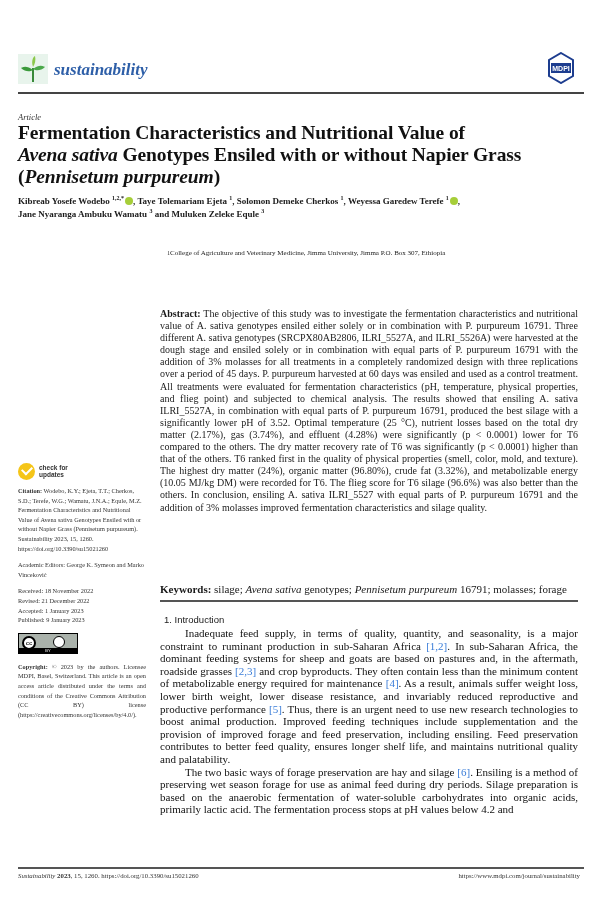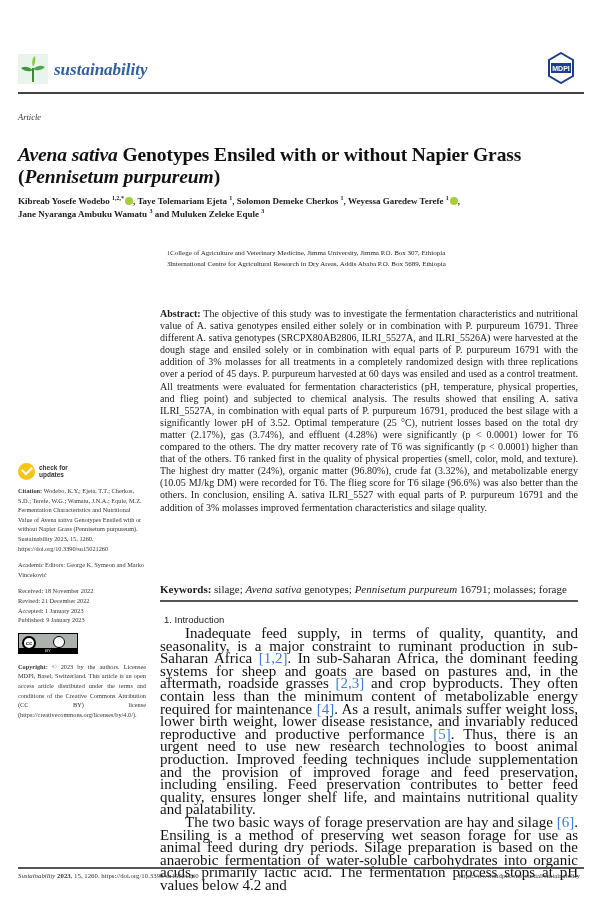--- a/index.html
+++ b/index.html
@@ -40,21 +40,21 @@
   .citation b, .sb-block b { font-weight: bold; }
   .sb-block { margin-top: 7px; }
   .dates { margin-top: 7px; }
   .cc-badge { margin-top: 8px; width: 60px; height: 21px; background: #aab2ab; border: 1px solid #000; position: relative; }
   .cc-badge .cc { position: absolute; left: 3px; top: 2px; width: 14px; height: 14px; border-radius: 50%; background: #fff; border: 2px solid #000; font-family: "Liberation Sans", sans-serif; font-size: 6px; font-weight: bold; text-align: center; line-height: 10px; }
   .cc-badge .by { position: absolute; left: 34px; top: 2px; width: 12px; height: 12px; border-radius: 50%; background: #fff; border: 1.5px solid #000; }
   .cc-badge .by-bar { position: absolute; left: 0; bottom: 0; width: 100%; height: 5px; background: #000; color: #fff; font-size: 4px; text-align: center; line-height: 5px; font-family: "Liberation Sans", sans-serif; }
   .copyright { margin-top: 8px; text-align: justify; }
 
   .section-title { position: absolute; left: 164px; top: 614px; font-size: 9.5px; font-weight: normal; font-family: "Liberation Sans", sans-serif; }
-  .body-text { position: absolute; left: 160px; top: 627px; width: 418px; font-size: 15px; line-height: 12.6px; text-align: justify; color: #111; }
+  .body-text { position: absolute; left: 160px; top: 627px; width: 418px; font-size: 11px; line-height: 12.6px; text-align: justify; color: #111; }
   .body-text p { text-indent: 25px; }
   .ref { color: #3b7dd8; }
 
   .footer-rule { position: absolute; left: 18px; top: 867px; width: 566px; height: 1.5px; background: #555; }
   .footer-left { position: absolute; left: 18px; top: 872px; font-size: 6.8px; color: #333; }
   .footer-left i { font-style: italic; }
   .footer-left b { font-weight: bold; }
   .footer-right { position: absolute; right: 20px; top: 872px; font-size: 6.8px; color: #333; }
 </style>
 </head>
@@ -75,42 +75,38 @@
       <path d="M13 1 L25 8 L25 24 L13 31 L1 24 L1 8 Z" fill="none" stroke="#1d3d8f" stroke-width="2"></path>
       <rect x="3" y="11" width="20" height="10" fill="#1d3d8f"></rect>
       <text x="13" y="19" font-size="7" fill="#fff" text-anchor="middle" font-family="Liberation Sans, sans-serif" font-weight="bold">MDPI</text>
     </svg>
   </div>
   <div class="header-rule"></div>
 </div>
 
 <div class="article-type">Article</div>
 <div class="title">
-  <br>
+  <span>Fermentation Characteristics and Nutritional Value of</span><br>
   <i>Avena sativa</i><span> Genotypes Ensiled with or without Napier Grass</span><br>
   <span>(</span><i>Pennisetum purpureum</i><span>)</span>
 </div>
 
 <div class="authors">
   <span><span>Kibreab Yosefe Wodebo</span> <sup>1,2,*</sup><span class="orcid"></span></span><span>, </span>
   <span><span>Taye Tolemariam Ejeta</span> <sup>1</sup></span><span>, </span>
   <span><span>Solomon Demeke Cherkos</span> <sup>1</sup></span><span>, </span>
   <span><span>Weyessa Garedew Terefe</span> <sup>1</sup><span class="orcid"></span></span><span>,</span><br>
   <span><span>Jane Nyaranga Ambuku Wamatu</span> <sup>3</sup></span><span> and </span>
   <span><span>Muluken Zeleke Equle</span> <sup>3</sup></span>
 </div>
 
 <div class="affiliations">
   <div class="aff-row">
       <span class="aff-num">1</span>
       <span>College of Agriculture and Veterinary Medicine, Jimma University, Jimma P.O. Box 307, Ethiopia</span>
-    </div>
-  <div class="aff-row">
-      <span class="aff-num">3</span>
-      <span>International Centre for Agricultural Research in Dry Areas, Addis Ababa P.O. Box 5689, Ethiopia</span>
     </div>
 </div>
 
 <div class="abstract">
   <b>Abstract:</b>
   <span>The objective of this study was to investigate the fermentation characteristics and nutritional value of A. sativa genotypes ensiled either solely or in combination with P. purpureum 16791. Three different A. sativa genotypes (SRCPX80AB2806, ILRI_5527A, and ILRI_5526A) were harvested at the dough stage and ensiled solely or in combination with equal parts of P. purpureum 16791 with the addition of 3% molasses for all treatments in a completely randomized design with three replications over a period of 45 days. P. purpureum harvested at 60 days was ensiled and used as a control treatment. All treatments were evaluated for fermentation characteristics (pH, temperature, physical properties, and flieg point) and subjected to chemical analysis. The results showed that ensiling A. sativa ILRI_5527A, in combination with equal parts of P. purpureum 16791, produced the best silage with a significantly lower pH of 3.52. Optimal temperature (25 °C), nutrient losses based on the total dry matter (2.17%), gas (3.74%), and effluent (4.28%) were significantly (p &lt; 0.0001) lower for T6 compared to the others. The dry matter recovery rate of T6 was significantly (p &lt; 0.0001) higher than that of the others. T6 ranked first in the quality of physical properties (smell, color, mold, and texture). The highest dry matter (24%), organic matter (96.80%), crude fat (3.32%), and metabolizable energy (10.05 MJ/kg DM) were recorded for T6. The flieg score for T6 silage (96.6%) was also better than the others. In conclusion, ensiling A. sativa ILRI_5527 with equal parts of P. purpureum 16791 and the addition of 3% molasses improved fermentation characteristics and silage quality.</span>
 </div>
 
 <div class="keywords">
   <b>Keywords:</b><span> silage; </span><i>Avena sativa</i><span> genotypes; </span><i>Pennisetum purpureum</i><span> 16791; molasses; forage</span>

